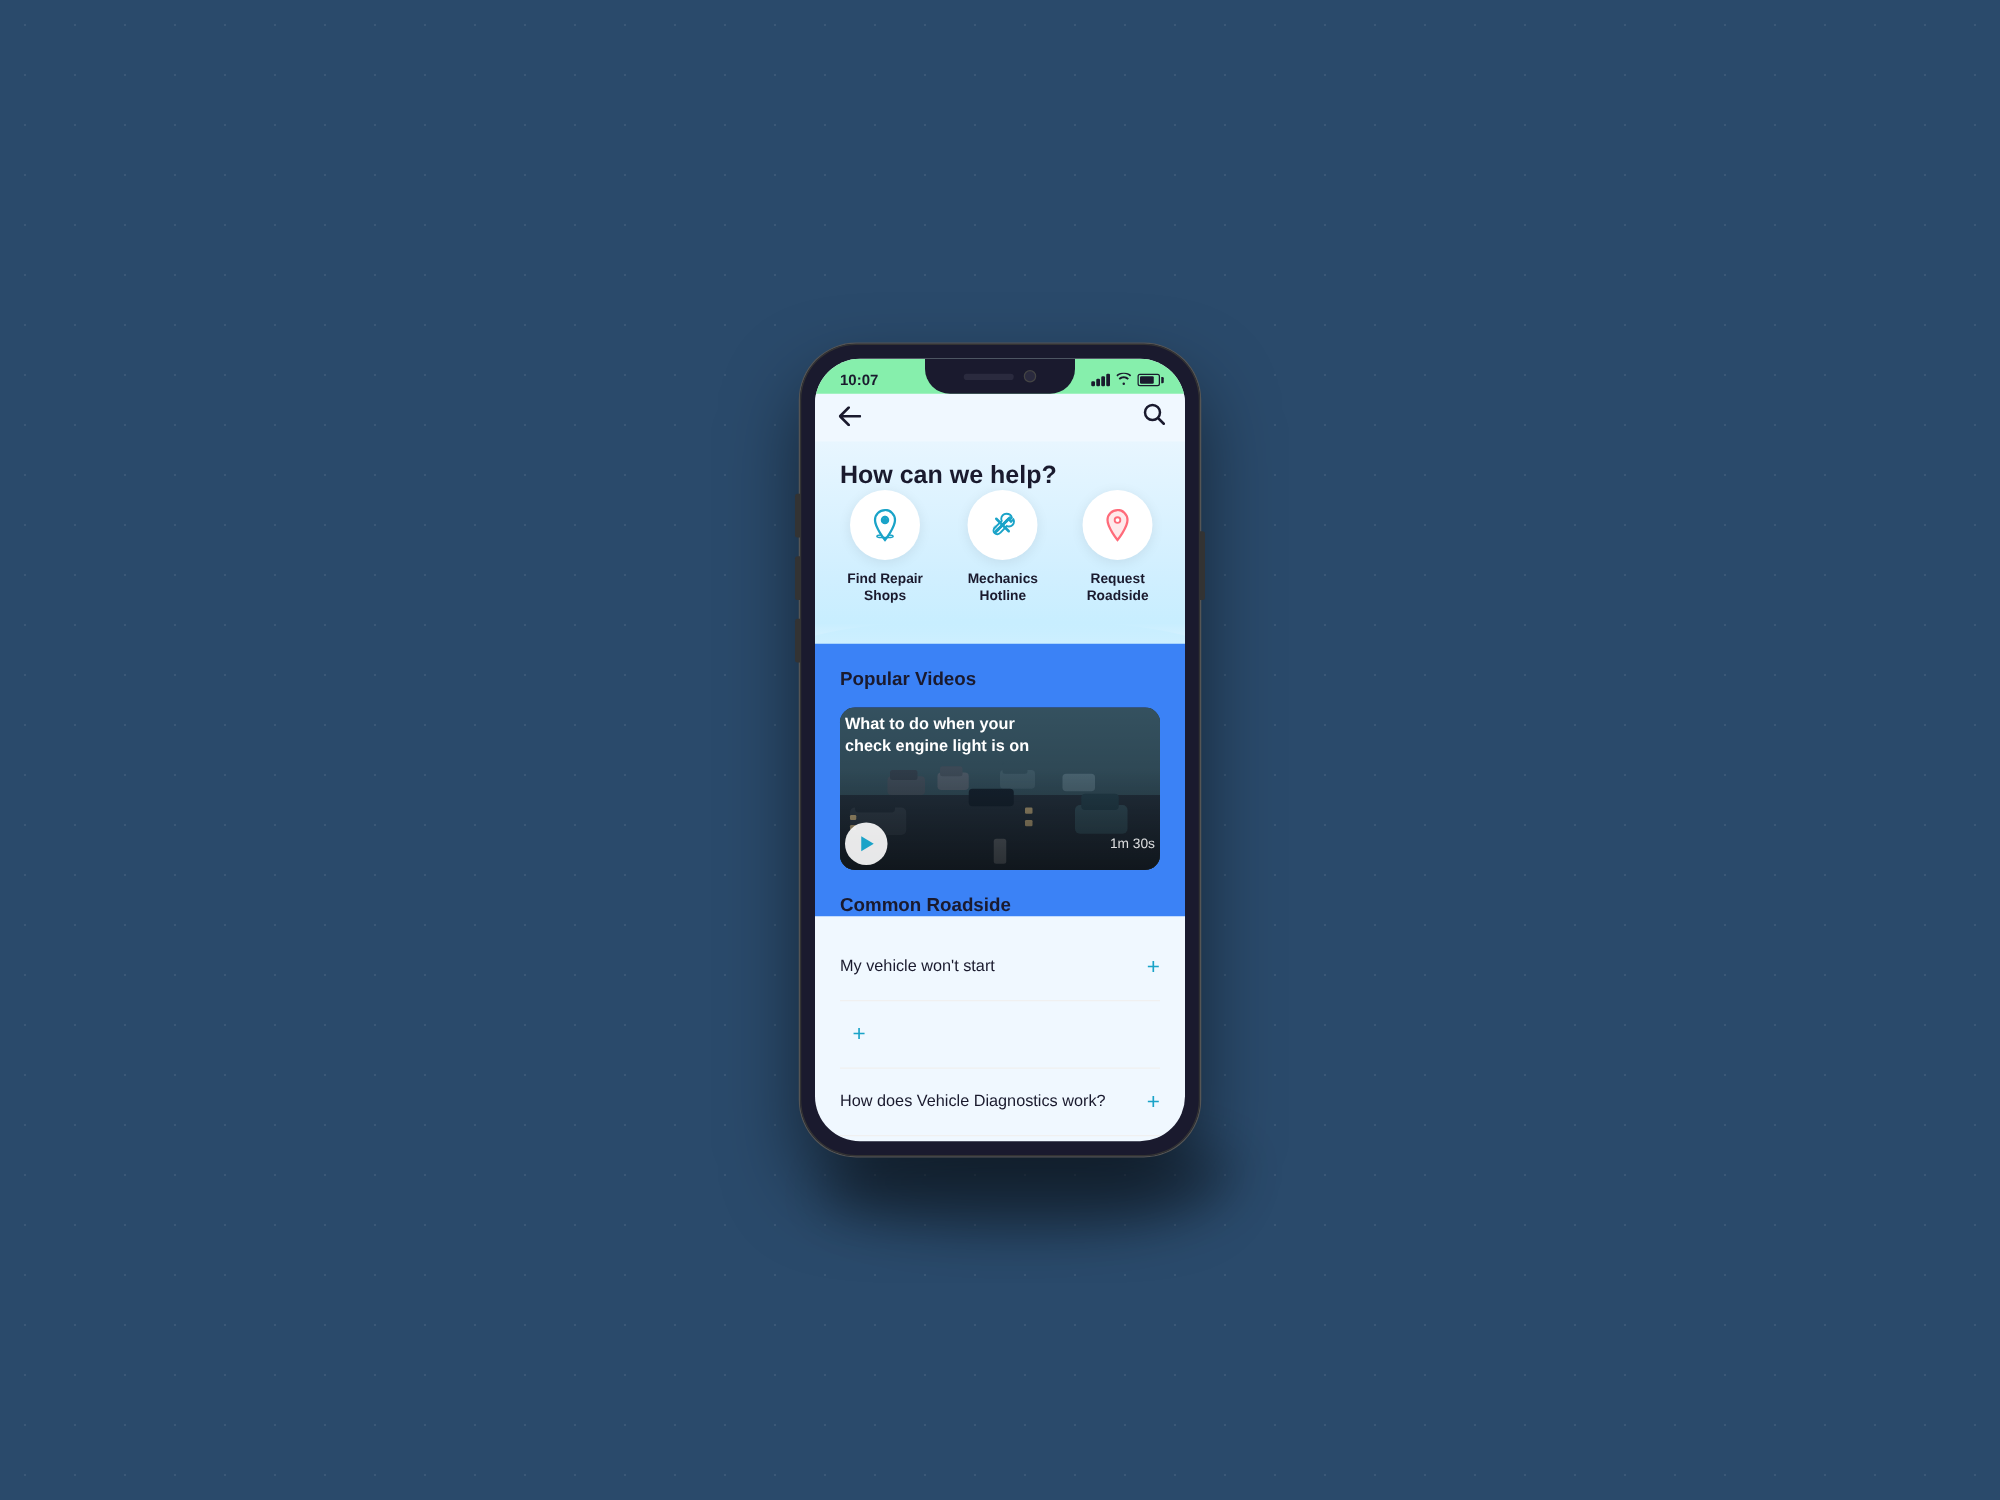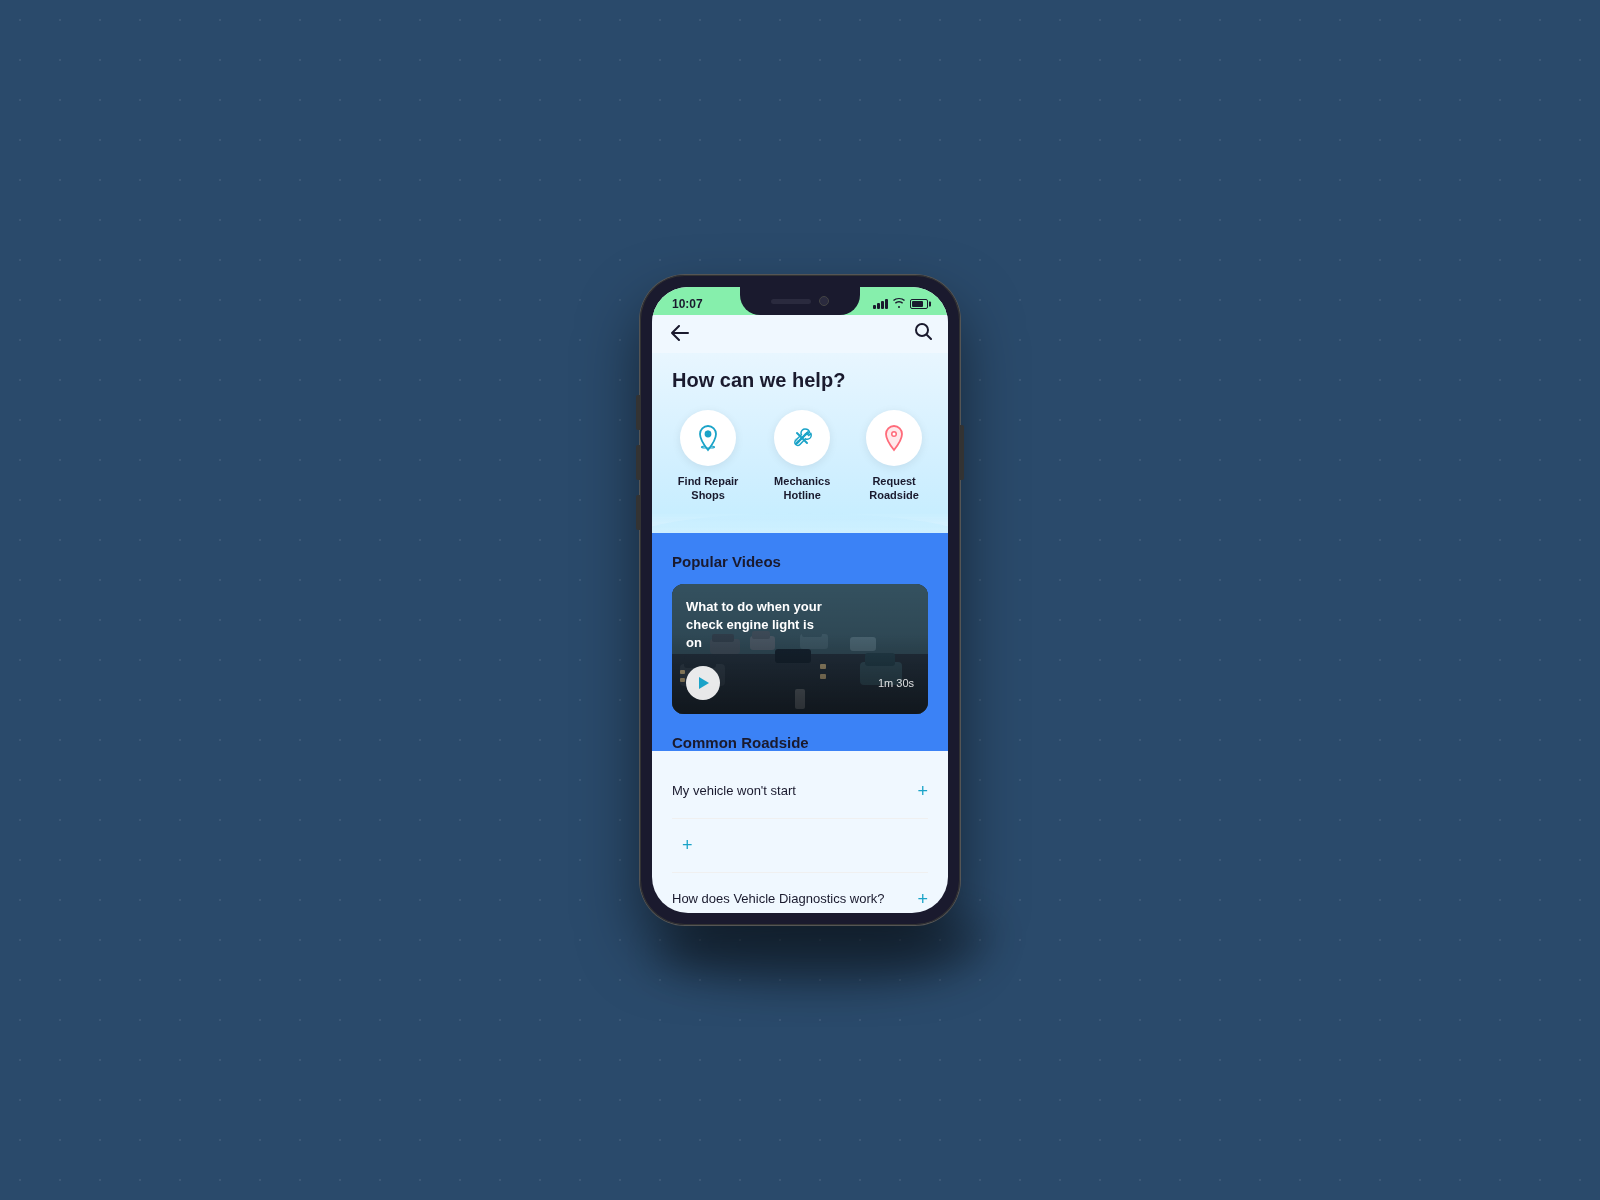--- a/index.html
+++ b/index.html
@@ -241,21 +241,21 @@
       width: 120%;
       height: 60px;
       background: linear-gradient(180deg, #c8eeff 0%, transparent 100%);
       border-radius: 50%;
     }
 
     .page-title {
       font-size: 20px;
       font-weight: 800;
       color: #1a1a2e;
-      margin-bottom: 18px;
+      margin-bottom: 0;
     }
 
     .quick-actions {
       display: flex;
       justify-content: space-around;
       gap: 24px;
     }
 
     .quick-action {
       display: flex;
@@ -341,21 +341,21 @@
         linear-gradient(
           to bottom,
           rgba(50,70,90,0.3) 0%,
           rgba(30,50,70,0.6) 100%
         );
     }
 
     .video-overlay {
       position: absolute;
       inset: 0;
-      padding: 14px;
+      padding: 4px;
       display: flex;
       flex-direction: column;
       justify-content: space-between;
     }
 
     .video-title {
       font-size: 13px;
       font-weight: 700;
       color: white;
       line-height: 1.4;

